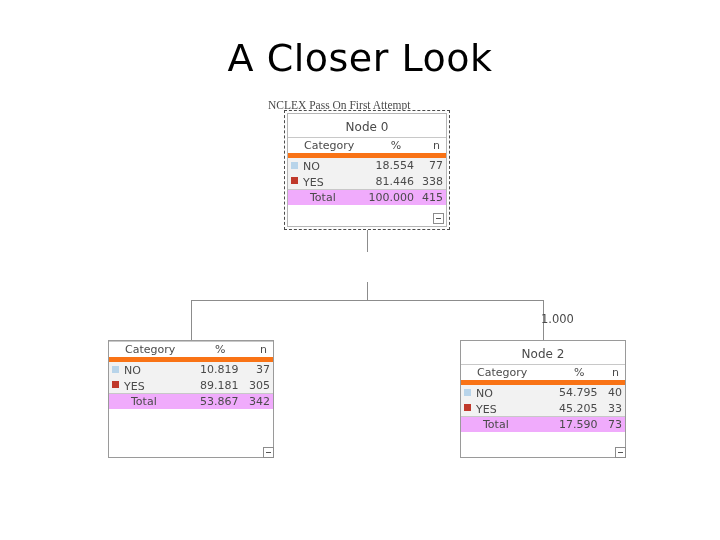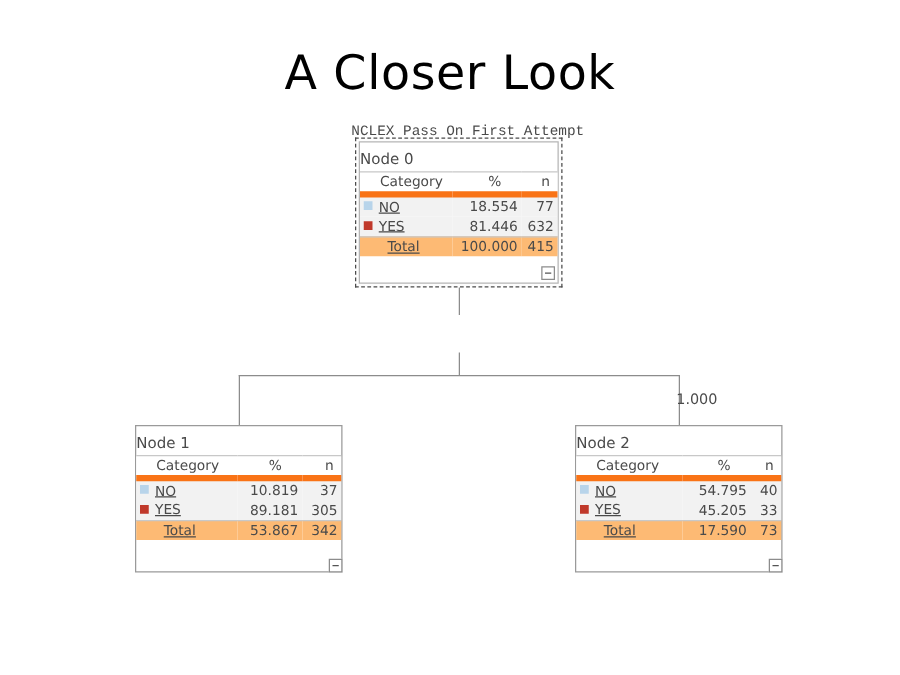--- a/index.html
+++ b/index.html
@@ -38,23 +38,22 @@
     top: 92px;
     width: 520px;
     height: 390px;
   }
   .tree-title {
     position: absolute;
     left: 160px;
     top: 7px;
     font-size: 11.5px;
     color: #4a4a4a;
-    font-family: Liberation Mono, monospace;
+    font-family: Liberation Serif, serif;
     white-space: nowrap;
-    margin-left: 13px;
   }
   
   .node {
     position: absolute;
     background: #ffffff;
     border: 1px solid #9a9a9a;
     box-sizing: border-box;
     font-family: "DejaVu Sans", sans-serif;
     color: #4a4a4a;
   }
@@ -79,21 +78,21 @@
   }
   .node.child {
     width: 166px;
     height: 118px;
     padding: 0;
   }
   .node.child.left  { left: 0px;   top: 248px; }
   .node.child.right { left: 352px; top: 248px; }
 
   .node-name {
-    text-align: left;
+    text-align: center;
     font-size: 12px;
     color: #4a4a4a;
     padding-top: 6px;
     padding-bottom: 3px;
   }
   table.node-table {
     width: 100%;
     border-collapse: collapse;
     font-size: 11px;
     color: #4a4a4a;
@@ -106,24 +105,24 @@
     background: #ffffff;
   }
   table.node-table th.c-cat { text-align: left;  padding-left: 16px; }
   table.node-table th.c-pct { text-align: right; padding-right: 16px;}
   table.node-table th.c-n   { text-align: right; padding-right: 6px; }
   table.node-table td {
     padding: 1px 3px;
     background: #f2f2f2;
   }
   table.node-table tr.row-total td {
-    background: #fdba74;
+    background: #f0abfc;
     border-top: 1px solid #c8c8c8;
   }
-  td.c-cat { text-align: left;  padding-left: 4px; white-space: nowrap; text-decoration: underline;}
+  td.c-cat { text-align: left;  padding-left: 4px; white-space: nowrap;}
   td.c-pct { text-align: right; padding-right: 16px; }
   td.c-n   { text-align: right; padding-right: 6px; }
   tr.row-total td.c-cat { padding-left: 22px; }
   .swatch {
     display: inline-block;
     width: 7px;
     height: 7px;
     margin-right: 5px;
     vertical-align: middle;
     position: relative;
@@ -199,21 +198,21 @@
           </thead>
           <tbody>
             <tr>
               <td class="c-cat"><span class="swatch blue"></span><span class="cat-label">NO</span></td>
               <td class="c-pct">18.554</td>
               <td class="c-n">77</td>
             </tr>
             <tr>
               <td class="c-cat"><span class="swatch red"></span><span class="cat-label">YES</span></td>
               <td class="c-pct">81.446</td>
-              <td class="c-n">632</td>
+              <td class="c-n">338</td>
             </tr>
             <tr class="row-total">
               <td class="c-cat">Total</td>
               <td class="c-pct">100.000</td>
               <td class="c-n">415</td>
             </tr>
           </tbody>
         </table>
         <div class="collapse-box"></div>
       </div>
@@ -225,21 +224,20 @@
     <div class="line" style="left:259px; top:190px; width:1px; height:18px;"></div>
     <div class="line" style="left:83px; top:208px; width:353px; height:1px;"></div>
     <div class="line" style="left:83px; top:208px; width:1px; height:40px;"></div>
     <div class="line" style="left:435px; top:208px; width:1px; height:40px;"></div>
 
     <div class="branch-label" style="left:68px; top:220px;margin-top:36px;">0.000</div>
     <div class="branch-label" style="left:433px; top:220px;">1.000</div>
 
     <div class="node child left">
       <div class="node-inner">
-        <div class="node-name">Node 1</div>
         <table class="node-table">
           <thead>
             <tr>
               <th class="c-cat">Category</th>
               <th class="c-pct">%</th>
               <th class="c-n">n</th>
             </tr>
           </thead>
           <tbody>
             <tr>

